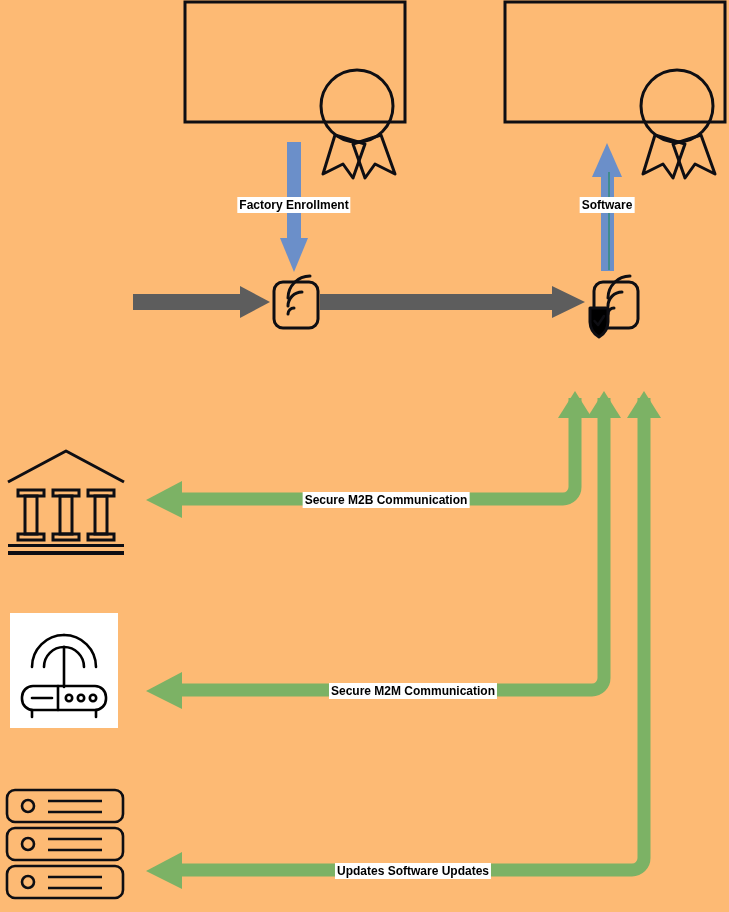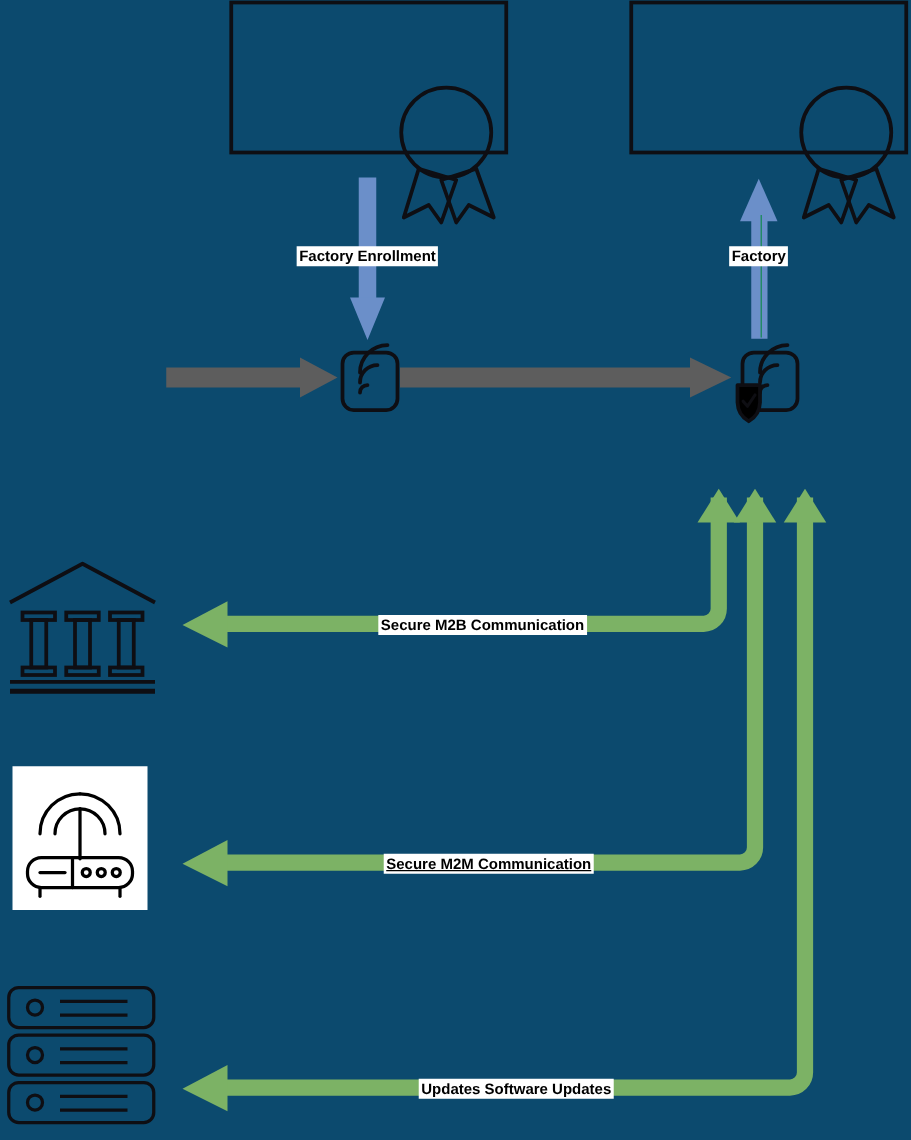--- a/index.html
+++ b/index.html
@@ -7,21 +7,21 @@
     padding: 0;
     background: #000000;
   }
   body {
     font-family: "Liberation Sans", sans-serif;
   }
   #canvas {
     position: relative;
     width: 729px;
     height: 912px;
-    background: #0c4a6e;
+    background: #fdba74;
     overflow: hidden;
   }
   #canvas svg.layer {
     position: absolute;
     left: 0;
     top: 0;
     width: 729px;
     height: 912px;
   }
   .edge-label {
@@ -183,21 +183,21 @@
     <g>
       <path d="M644 398 L644 858 a12 12 0 0 1 -12 12 L176 870" fill="none" stroke="#7cb265" stroke-width="13" stroke-linecap="butt"></path>
       <path d="M182 852 L182 889 L146 871 Z" fill="#7cb265"></path>
       <path d="M644 418 L661 418 L644 391 L627 418 Z" fill="#7cb265"></path>
     </g>
 
   </svg>
 
   <div class="edge-label" style="left:294px; top:205px;">Factory Enrollment</div>
 
-  <div class="edge-label" style="left:607px; top:205px;">Factory</div>
+  <div class="edge-label" style="left:607px; top:205px;">Software</div>
 
   <div class="edge-label" style="left:386px; top:500px;">Secure M2B Communication</div>
 
-  <div class="edge-label" style="left:391px; top:691px;text-decoration:underline;">Secure M2M Communication</div>
+  <div class="edge-label" style="left:413px; top:691px;">Secure M2M Communication</div>
 
   <div class="edge-label" style="left:413px; top:871px;">Updates Software Updates</div>
 
 </div>
 
 </body></html>

